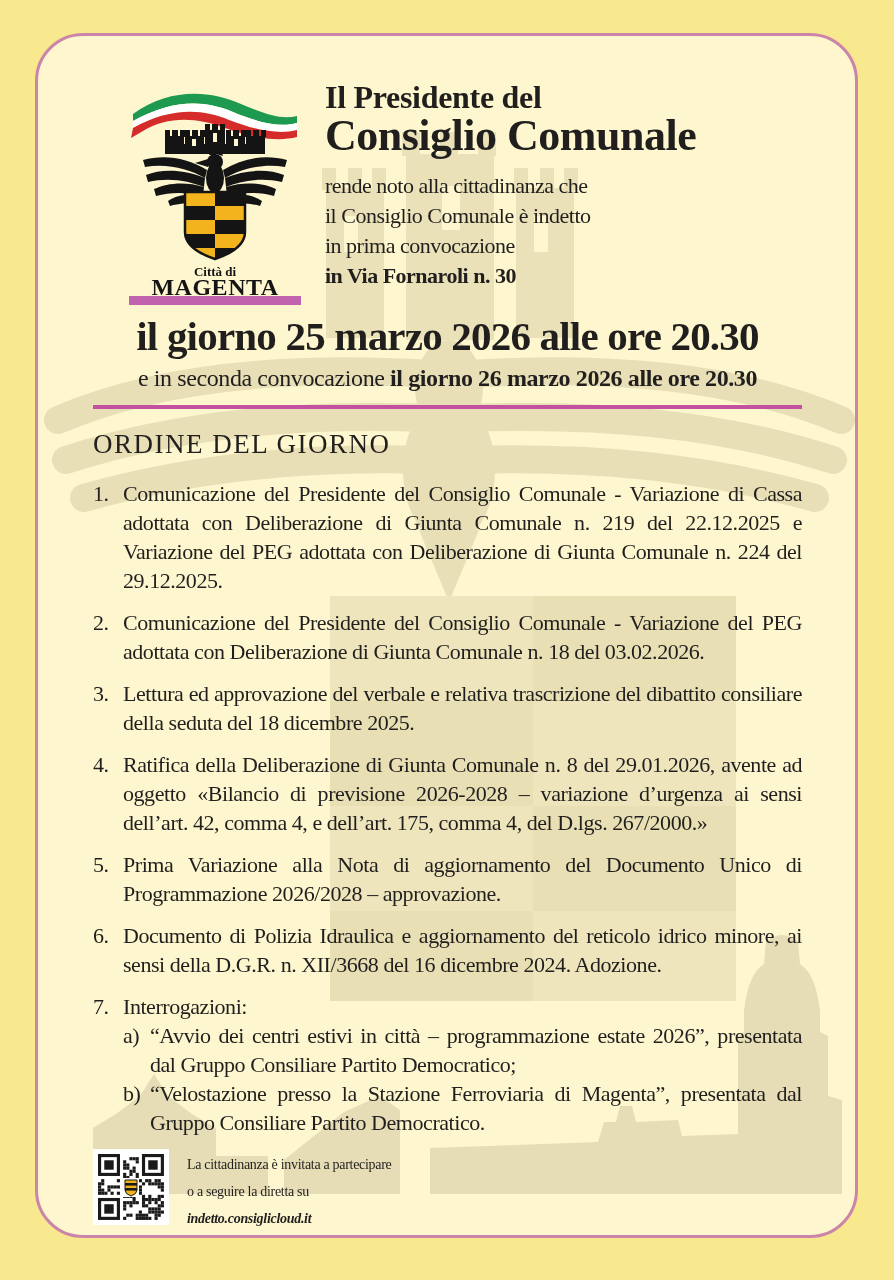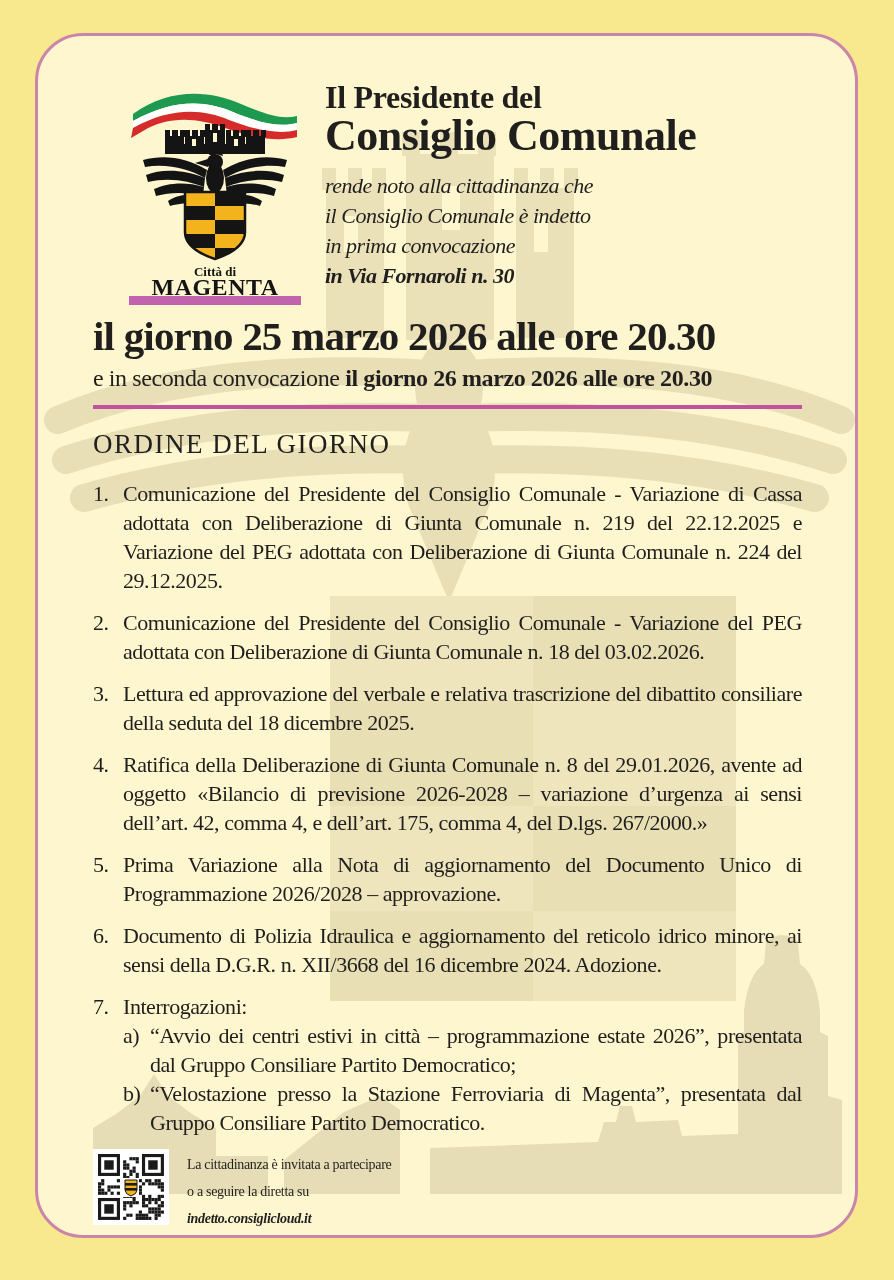--- a/index.html
+++ b/index.html
@@ -19,25 +19,25 @@
   }
   .wm{position:absolute;left:0;top:0;width:823px;height:1205px;z-index:1;pointer-events:none;}
   .content{position:relative;z-index:2;padding:0 53px 0 55px;}
 
   
   .header{display:flex;margin-top:44px;}
   .emblem{flex:none;width:172px;margin-left:36px;}
   .titleblock{margin-left:24px;padding-top:2px;}
   .title1{font-size:32px;font-weight:bold;line-height:31px;letter-spacing:-0.3px;}
   .title2{font-size:44px;font-weight:bold;line-height:46px;letter-spacing:-0.5px;}
-  .intro{margin-top:12px;font-size:22px;line-height:30px;letter-spacing:-0.5px;font-style:italic;}
+  .intro{margin-top:12px;font-size:22px;line-height:30px;letter-spacing:-0.5px;}
   .intro .b{font-weight:bold;}
 
   
-  .convocation{margin-top:8px;}
+  .convocation{margin-top:8px;text-align:center;}
   .conv1{font-size:41px;font-weight:bold;line-height:46px;letter-spacing:-0.8px;white-space:nowrap;}
   .conv2{font-size:24px;line-height:30px;margin-top:4px;letter-spacing:-0.4px;white-space:nowrap;}
   .conv2 .b{font-weight:bold;}
 
   .rule{height:4px;background:#c2519f;border:0;margin:12px 0 0 0;}
 
   .agenda-heading{margin-top:20px;text-align:left;font-size:27px;letter-spacing:1.5px;line-height:30px;}
 
   
   .agenda{margin-top:20px;font-size:22px;line-height:29px;letter-spacing:-0.45px;}

